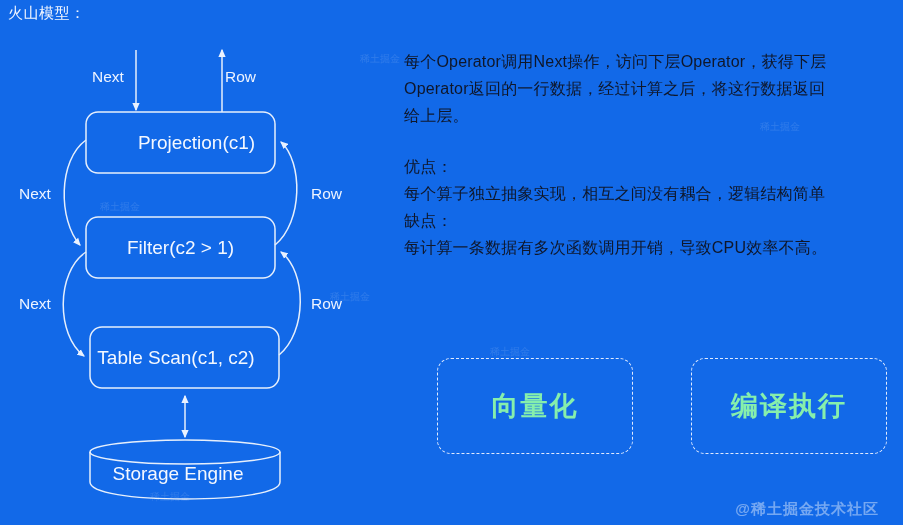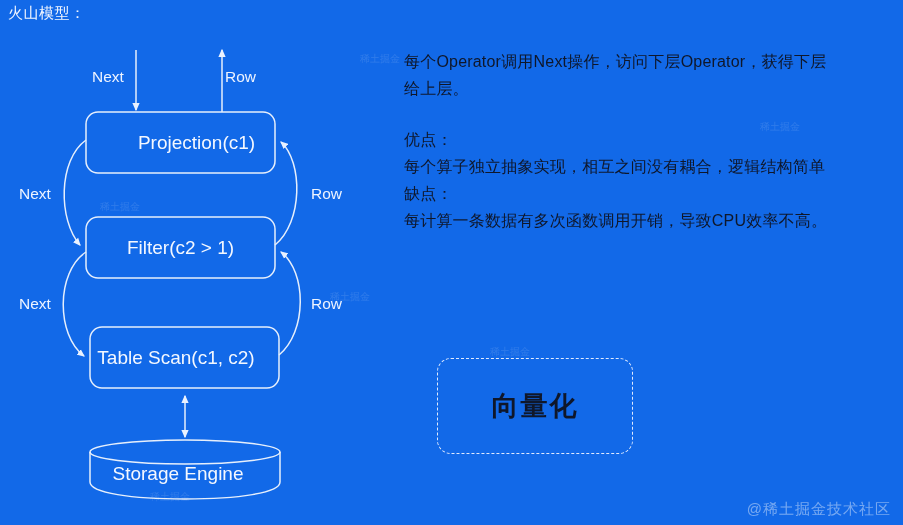--- a/index.html
+++ b/index.html
@@ -76,44 +76,45 @@
   
   .dash-box {
     position: absolute;
     border: 1.6px dashed #dfeaff;
     border-radius: 14px;
     display: flex;
     align-items: center;
     justify-content: center;
   }
   .dash-label {
-    color: #0f172a;
+    color: #86efac;
     font-size: 27px;
     letter-spacing: 2px;
     font-weight: 600;
     white-space: nowrap;
   }
   #dash-box-1 { left: 437px; top: 358px; width: 194px; height: 94px; }
   #dash-box-2 { left: 691px; top: 358px; width: 194px; height: 94px; }
 
   
   .watermark {
     position: absolute;
     color: rgba(255,255,255,0.13);
     font-size: 10px;
     white-space: nowrap;
     pointer-events: none;
     user-select: none;
   }
   #watermark-main {
-    right: 12px;
+    right: 24px;
     bottom: 6px;
     font-size: 15px;
     color: rgba(255,255,255,0.42);
     letter-spacing: 1px;
+    font-weight: bold;
   }
   #wm-a { left: 360px; top: 52px; }
   #wm-b { left: 100px; top: 200px; }
   #wm-c { left: 330px; top: 290px; }
   #wm-d { left: 490px; top: 345px; }
   #wm-e { left: 150px; top: 490px; }
   #wm-f { left: 760px; top: 120px; }
 </style>
 </head>
 <body>
@@ -165,29 +166,33 @@
 
   <div class="edge-label" style="left:92px; top:68px;">Next</div>
   <div class="edge-label" style="left:225px; top:68px;">Row</div>
   <div class="edge-label" style="left:19px; top:185px;">Next</div>
   <div class="edge-label" style="left:311px; top:185px;">Row</div>
   <div class="edge-label" style="left:19px; top:295px;">Next</div>
   <div class="edge-label" style="left:311px; top:295px;">Row</div>
 
   <div id="right-col">
     <p class="para">每个Operator调用Next操作，访问下层Operator，获得下层</p>
+    <p class="para">Operator返回的一行数据，经过计算之后，将这行数据返回</p>
     <p class="para">给上层。</p>
     <p class="para gap">优点：</p>
     <p class="para">每个算子独立抽象实现，相互之间没有耦合，逻辑结构简单</p>
     <p class="para">缺点：</p>
     <p class="para">每计算一条数据有多次函数调用开销，导致CPU效率不高。</p>
   </div>
 
   <div class="dash-box" id="dash-box-1">
     <span class="dash-label">向量化</span>
+  </div>
+  <div class="dash-box" id="dash-box-2">
+    <span class="dash-label">编译执行</span>
   </div>
 
   <div class="watermark" id="wm-a">稀土掘金</div>
   <div class="watermark" id="wm-b">稀土掘金</div>
   <div class="watermark" id="wm-c">稀土掘金</div>
   <div class="watermark" id="wm-d">稀土掘金</div>
   <div class="watermark" id="wm-e">稀土掘金</div>
   <div class="watermark" id="wm-f">稀土掘金</div>
   <div class="watermark" id="watermark-main">@稀土掘金技术社区</div>
 

